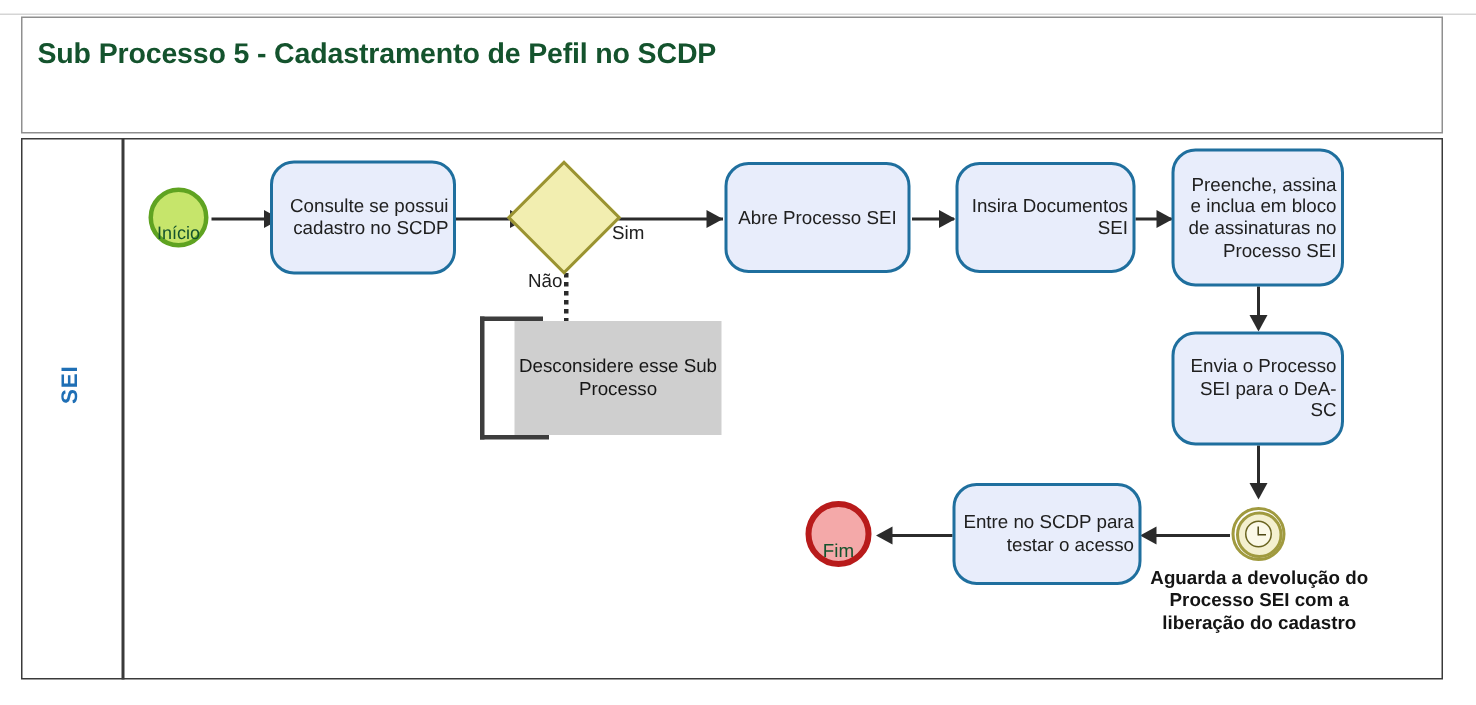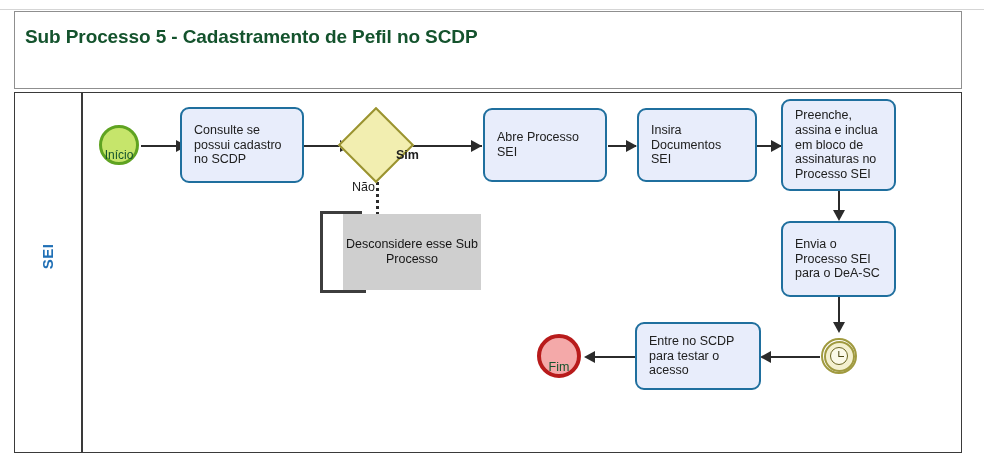--- a/index.html
+++ b/index.html
@@ -84,29 +84,29 @@
 
   
   .node {
     position: absolute;
     box-sizing: border-box;
   }
 
   .task {
     background: #e8edfb;
     border: 2px solid #1f6f9e;
-    border-radius: 9px;
+    border-radius: 16px;
     display: flex;
     align-items: center;
     justify-content: center;
-    text-align: left;
+    text-align: right;
     font-size: 12.5px;
     line-height: 1.18;
     color: #202020;
-    padding: 2px 12px;
+    padding: 2px 3px;
   }
 
   .event-circle {
     border-radius: 50%;
     display: flex;
     align-items: flex-end;
     justify-content: center;
     font-size: 12px;
     font-weight: normal;
     color: #14532d;
@@ -301,21 +301,21 @@
   <div class="node event-circle event-start" style="left:99px; top:125px; width:40px; height:40px;">
     <span>Início</span>
   </div>
 
   <div class="node task" style="left:180px; top:107px; width:124px; height:76px;">
     <span>Consulte se possui cadastro no SCDP</span>
   </div>
 
   <div class="node gateway" style="left:349px; top:118px;"></div>
 
-  <div class="flow-label" style="left:396px; top:148px;font-weight:bold;">Sim</div>
+  <div class="flow-label" style="left:408px; top:148px;">Sim</div>
 
   <div class="flow-label" style="left:352px; top:180px;">Não</div>
 
   <div class="node annotation" style="left:322px; top:214px; width:138px; height:76px;margin-left:21px;">
     <span>Desconsidere esse Sub Processo</span>
   </div>
   <div class="annotation-bracket" style="left:320px; top:211px; width:60px; height:82px;">
     <i style="left:0; top:0; width:42px; height:3px;"></i>
     <i style="left:0; top:0; width:3px; height:82px;"></i>
     <i style="left:0; top:79px; width:46px; height:3px;"></i>
@@ -335,20 +335,23 @@
 
   <div class="node task" style="left:781px; top:221px; width:115px; height:76px;">
     <span>Envia o Processo SEI para o DeA-SC</span>
   </div>
 
   <div class="node timer-event" style="left:821px; top:338px;">
     <div class="timer-inner">
       <div class="timer-clock"></div>
     </div>
   </div>
+  <div class="timer-caption" style="left:752px; top:378px; width:175px;">Aguarda a devolução do
+Processo SEI com a
+liberação do cadastro</div>
 
   <div class="node task" style="left:635px; top:322px; width:126px; height:68px;">
     <span>Entre no SCDP para testar o acesso</span>
   </div>
 
   <div class="node event-circle event-end" style="left:537px; top:334px; width:44px; height:44px;">
     <span>Fim</span>
   </div>
 
 </div>

